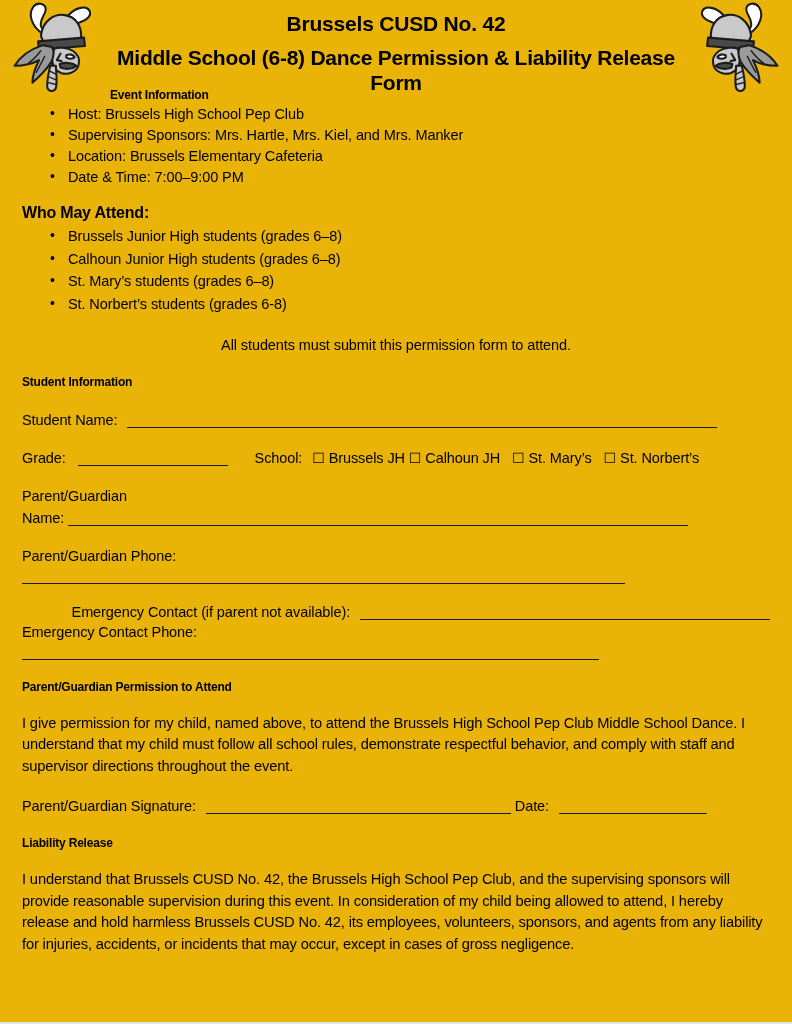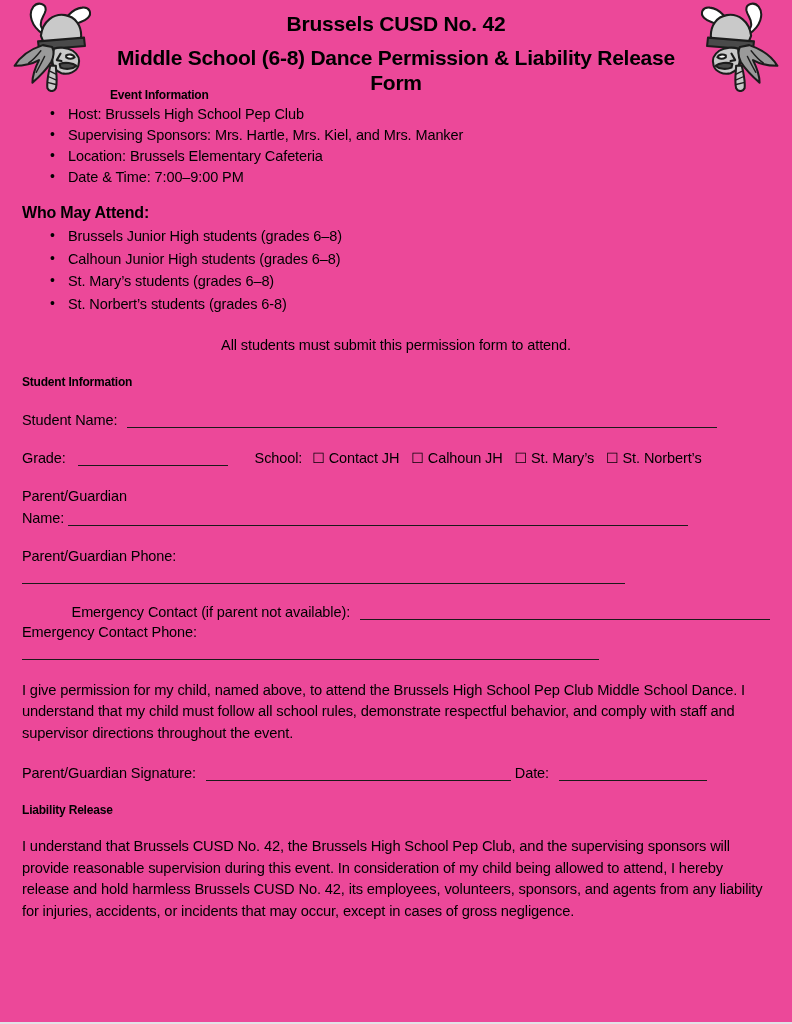--- a/index.html
+++ b/index.html
@@ -10,21 +10,21 @@
   }
   body {
     font-family: "Liberation Sans", sans-serif;
     color: #000000;
   }
 
   .page {
     position: relative;
     width: 792px;
     height: 1024px;
-    background: #ec4899;
+    background: #eab308;
     overflow: hidden;
     box-sizing: border-box;
     border-bottom: 2px solid #e3e3e6;
   }
 
   
   .header {
     position: relative;
     height: 88px;
   }
@@ -243,23 +243,23 @@
       <div class="field-row" style="margin-top:21px;">
         <span>Student Name:</span>
         <span class="rule" style="width:590px; margin-left:6px;"></span>
       </div>
 
       <div class="field-row" style="margin-top:17px;">
         <span>Grade:</span>
         <span class="rule" style="width:150px; margin-left:8px;"></span>
         <span style="margin-left:23px;">School:</span>
         <span style="margin-left:6px;">
-          <span class="chk">☐</span><span style="margin-left:4px;">Contact JH</span>
+          <span class="chk">☐</span><span style="margin-left:4px;">Brussels JH</span>
         </span>
-        <span style="margin-left:8px;">
+        <span style="">
           <span class="chk">☐</span><span style="margin-left:4px;">Calhoun JH</span>
         </span>
         <span style="margin-left:8px;">
           <span class="chk">☐</span><span style="margin-left:4px;">St. Mary’s</span>
         </span>
         <span style="margin-left:8px;">
           <span class="chk">☐</span><span style="margin-left:4px;">St. Norbert’s</span>
         </span>
       </div>
 
@@ -281,20 +281,21 @@
         <span class="rule" style="width:410px; margin-left:6px;"></span>
       </div>
 
       <div class="field-row" style="">
         <span>Emergency Contact Phone:</span>
       </div>
       <div class="rule-block" style="width:577px; margin-top:16px;"></div>
     </div>
 
     <div style="margin-top:20px;">
+      <div class="section-head-center">Parent/Guardian Permission to Attend</div>
       <p class="para" style="margin-top:19px;">I give permission for my child, named above, to attend the Brussels High School Pep Club Middle School Dance. I understand that my child must follow all school rules, demonstrate respectful behavior, and comply with staff and supervisor directions throughout the event.</p>
 
       <div class="field-row" style="margin-top:19px;">
         <span>Parent/Guardian Signature:</span>
         <span class="rule" style="width:305px; margin-left:6px;"></span>
         <span>Date:</span>
         <span class="rule" style="width:148px; margin-left:6px;"></span>
       </div>
     </div>
 

